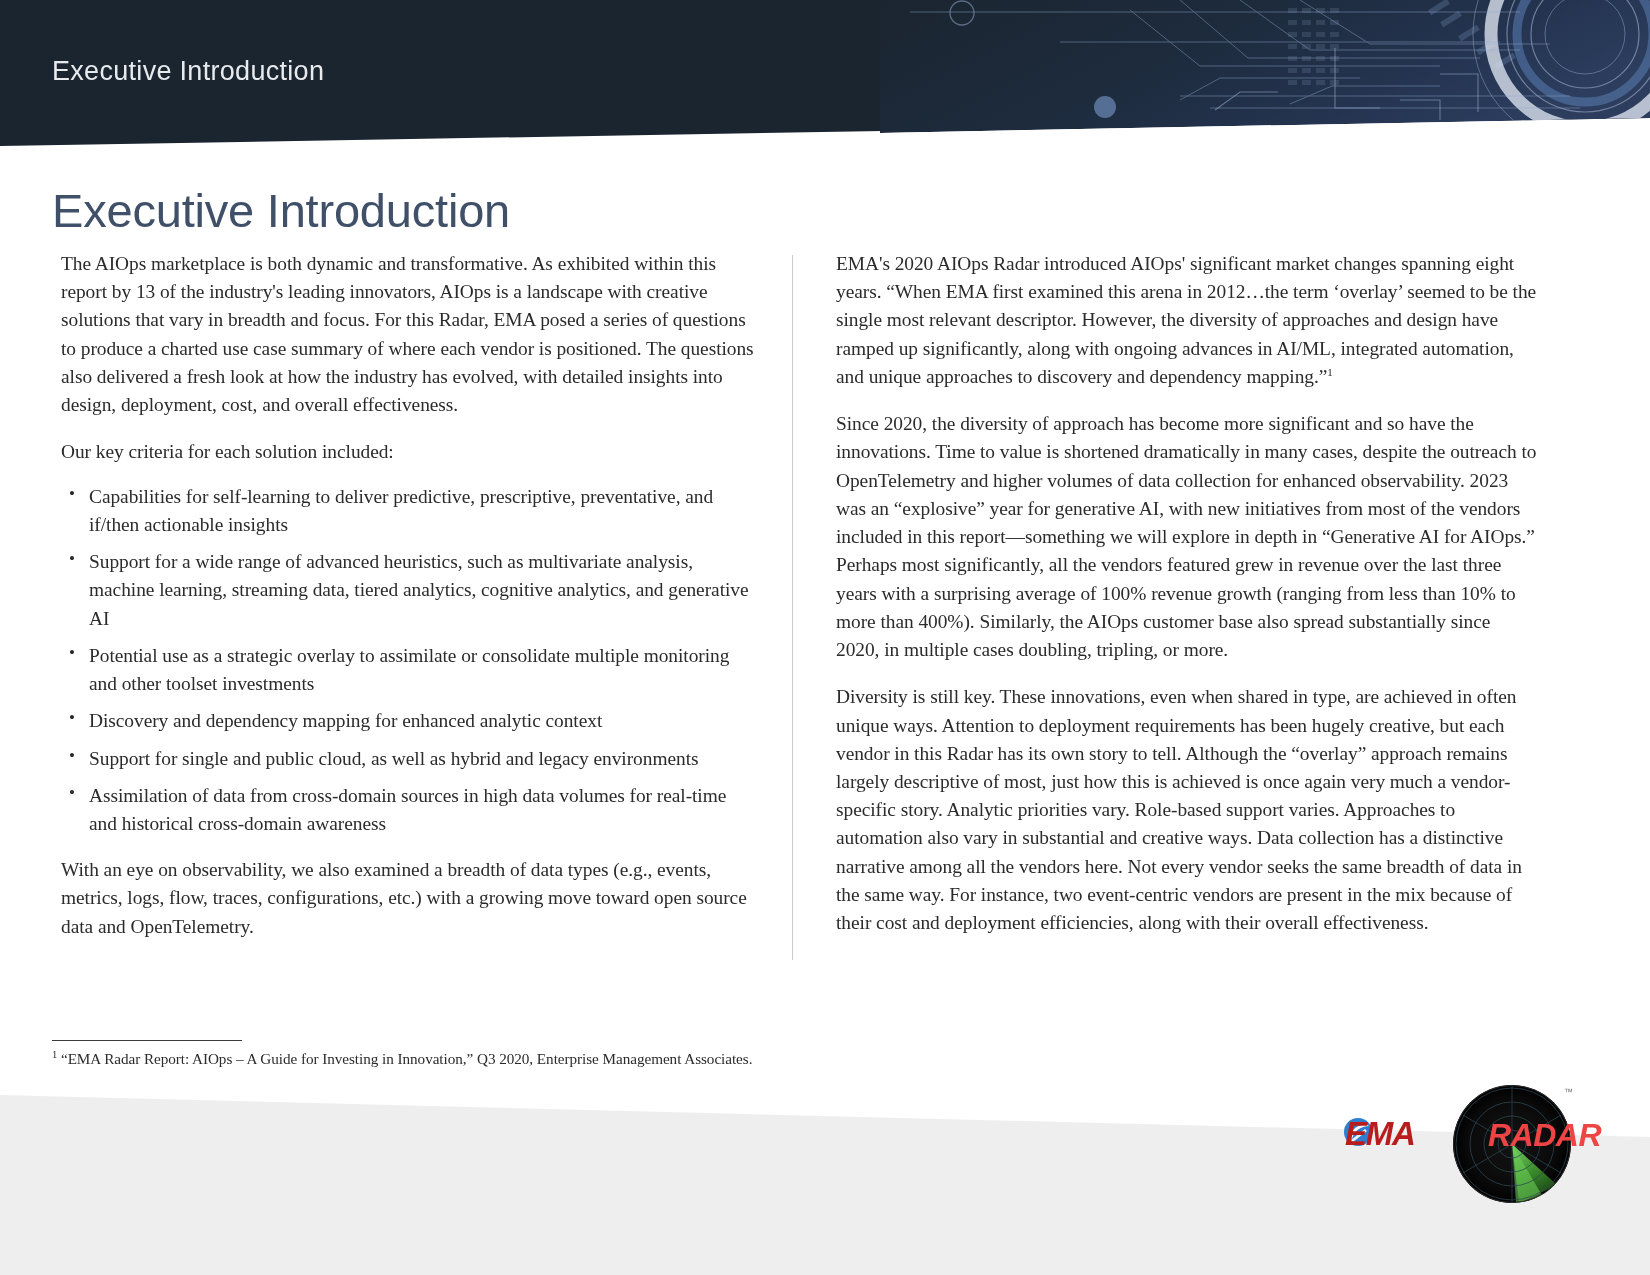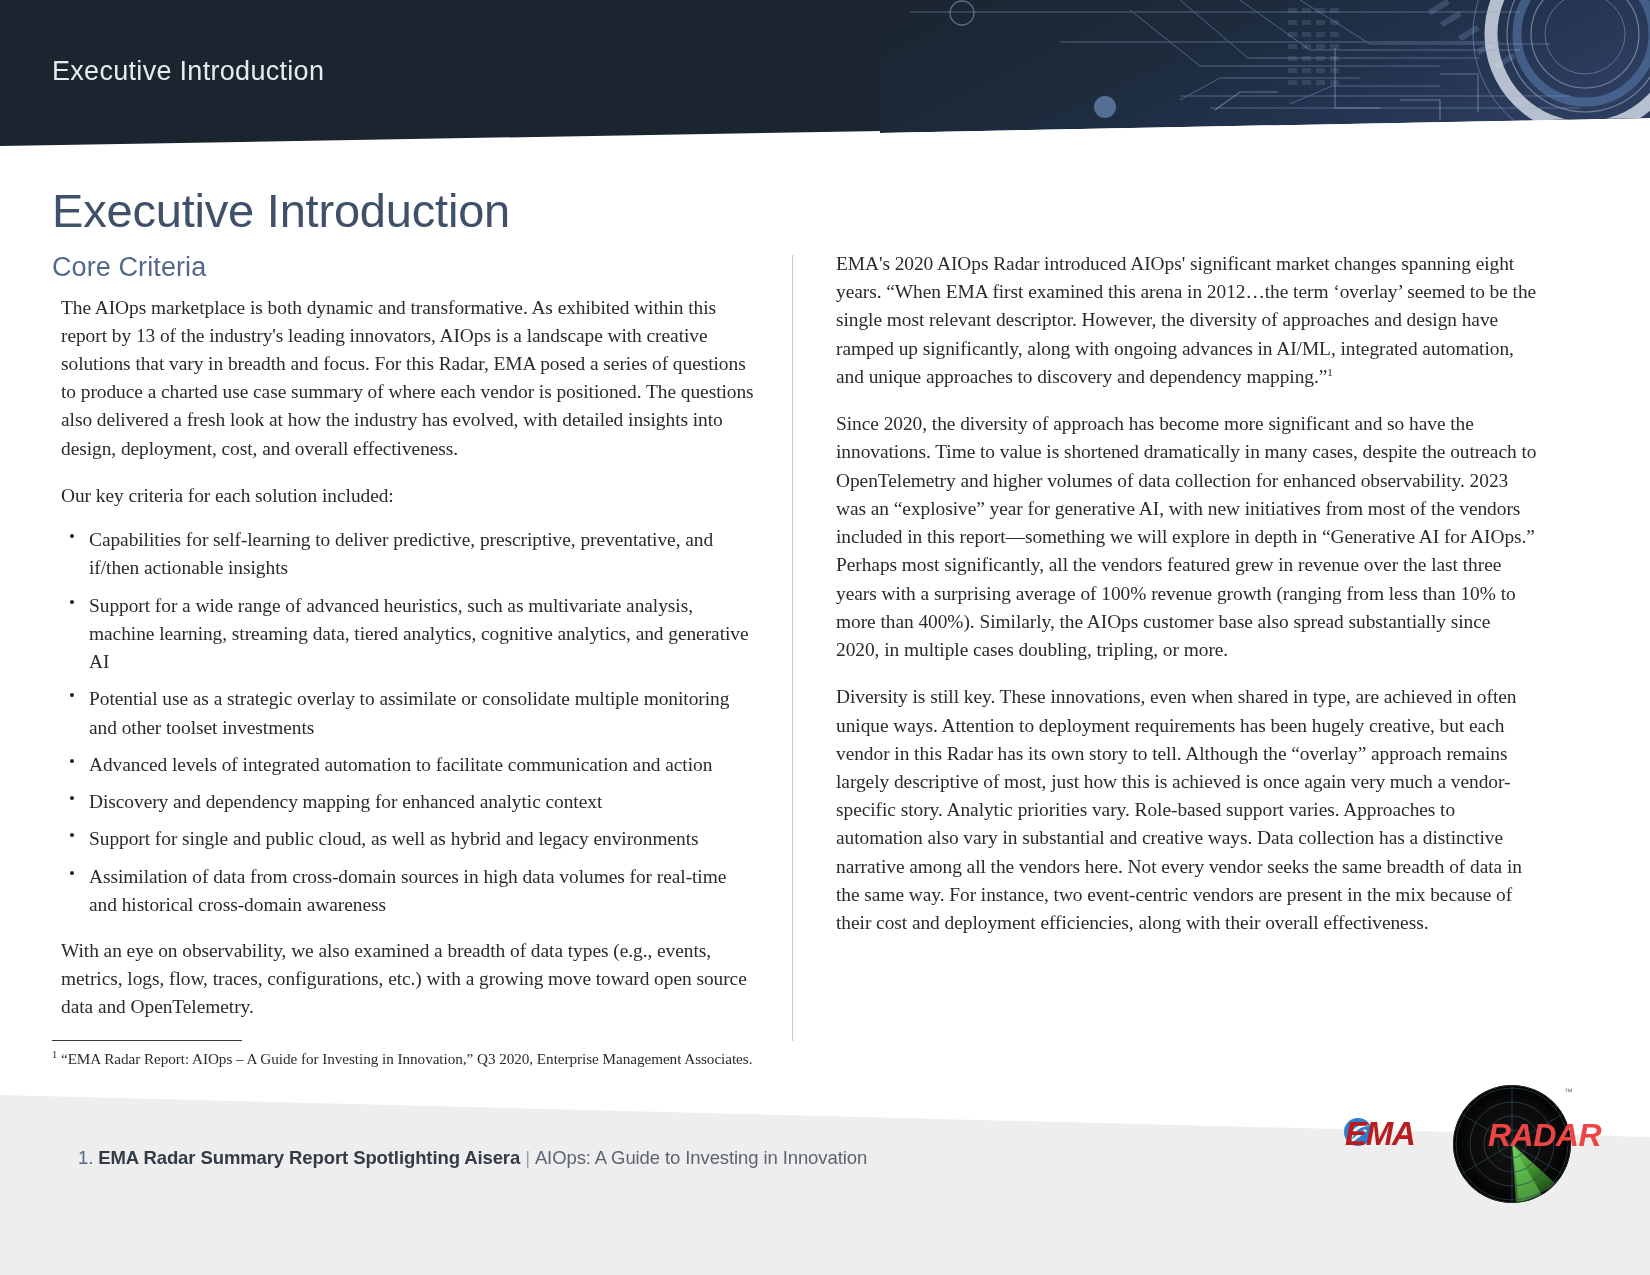--- a/index.html
+++ b/index.html
@@ -369,31 +369,29 @@
   <div class="header-title">Executive Introduction</div>
 </div>
 
 <div class="page">
 
   <div class="main-title">Executive Introduction</div>
 
   <div class="columns">
 
     <div class="col col-left">
-      <h2 class="sub">Core Criteria</h2>
 
       <p class="body">The AIOps marketplace is both dynamic and transformative. As exhibited within this report by 13 of the industry's leading innovators, AIOps is a landscape with creative solutions that vary in breadth and focus. For this Radar, EMA posed a series of questions to produce a charted use case summary of where each vendor is positioned. The questions also delivered a fresh look at how the industry has evolved, with detailed insights into design, deployment, cost, and overall effectiveness.</p>
 
       <p class="body tight">Our key criteria for each solution included:</p>
 
       <ul class="criteria">
         <li>Capabilities for self-learning to deliver predictive, prescriptive, preventative, and if/then actionable insights</li>
         <li>Support for a wide range of advanced heuristics, such as multivariate analysis, machine learning, streaming data, tiered analytics, cognitive analytics, and generative AI</li>
         <li>Potential use as a strategic overlay to assimilate or consolidate multiple monitoring and other toolset investments</li>
-        <li>Advanced levels of integrated automation to facilitate communication and action</li>
         <li>Discovery and dependency mapping for enhanced analytic context</li>
         <li>Support for single and public cloud, as well as hybrid and legacy environments</li>
         <li>Assimilation of data from cross-domain sources in high data volumes for real-time and historical cross-domain awareness</li>
       </ul>
 
       <p class="body">With an eye on observability, we also examined a breadth of data types (e.g., events, metrics, logs, flow, traces, configurations, etc.) with a growing move toward open source data and OpenTelemetry.</p>
     </div>
 
     <div class="col-divider"></div>
 
@@ -412,24 +410,20 @@
     <div class="footnote-rule"></div>
     <div class="footnote-text"><sup>1</sup>
       <span>“EMA Radar Report: AIOps – A Guide for Investing in Innovation,” Q3 2020, Enterprise Management Associates.</span>
     </div>
   </div>
 
 </div>
 
 <div class="footer">
   <div class="footer-bg"></div>
-  <div class="footer-text">
-    <span class="footer-pagenum">1</span><span class="footer-pagenum">.</span>
-    <span class="footer-bold">EMA Radar Summary Report Spotlighting Aisera</span><span class="footer-sep">|</span><span class="footer-light">AIOps: A Guide to Investing in Innovation</span>
-  </div>
 </div>
 
 <div class="logo">
 
   <svg class="logo-swoosh" viewBox="0 0 30 30">
     <circle cx="15" cy="15" r="14" fill="#2f7fd0"></circle>
     <path d="M6 20 C10 8, 22 6, 26 9 C18 9, 11 14, 9 22 Z" fill="#ffffff"></path>
     <path d="M8 23 L22 12 L24 14 L10 25 Z" fill="#ffffff" opacity="0.9"></path>
   </svg>
 

